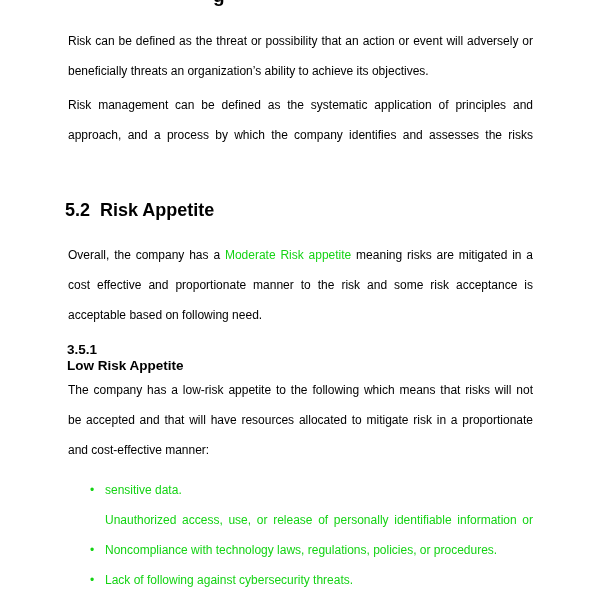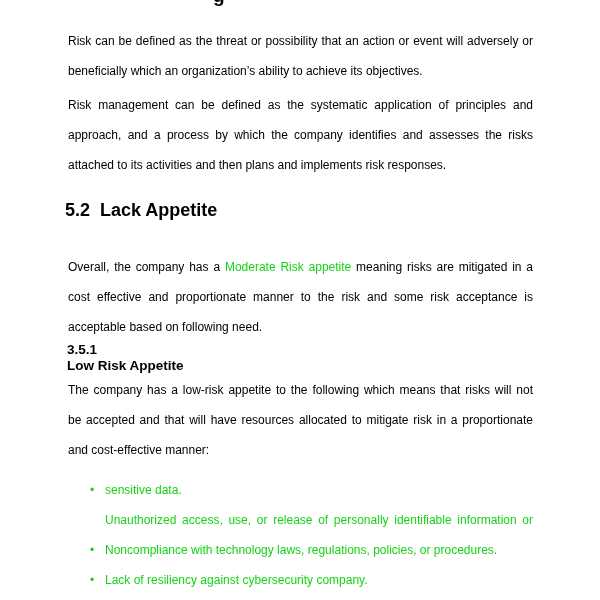--- a/index.html
+++ b/index.html
@@ -25,21 +25,21 @@
   .bodytext { font-size: 12px; }
   .line { line-height: 30px; white-space: nowrap; }
   .jline {
     white-space: normal;
     text-align: justify;
     text-align-last: justify;
   }
   .lline { text-align: left; text-align-last: left; }
   .p1 { top: 26px; }
   .p2 { top: 90px; }
-  .p3 { top: 252px; }
+  .p3 { top: 240px; }
   .p4 { top: 375px; }
   .h2-heading {
     top: 199px; left: 65px;
     font-size: 18px; font-weight: bold; line-height: 22px;
     display: flex;
   }
   .h2-heading .hnum { width: 35px; flex: 0 0 auto; }
   .h3-heading {
     top: 342px; left: 67px;
     font-size: 13.5px; font-weight: bold; line-height: 16px;
@@ -59,32 +59,31 @@
 </style>
 </head>
 <body>
 
 <div class="page">
 
   <div class="frag">g</div>
 
   <div class="block bodytext p1">
     <div class="line jline">Risk can be defined as the threat or possibility that an action or event will adversely or</div>
-    <div class="line lline">beneficially which an organization’s ability to achieve its objectives.</div>
+    <div class="line lline">beneficially threats an organization’s ability to achieve its objectives.</div>
   </div>
 
   <div class="block bodytext p2">
     <div class="line jline">Risk management can be defined as the systematic application of principles and</div>
     <div class="line jline">approach, and a process by which the company identifies and assesses the risks</div>
-    <div class="line lline">attached to its activities and then plans and implements risk responses.</div>
   </div>
 
   <div class="block h2-heading">
     <span class="hnum">5.2</span>
-    <span>Lack Appetite</span>
+    <span>Risk Appetite</span>
   </div>
 
   <div class="block bodytext p3">
     <div class="line jline"><span>Overall, the company has a </span><span class="green">Moderate Risk appetite</span><span> meaning risks are mitigated in a</span></div>
     <div class="line jline">cost effective and proportionate manner to the risk and some risk acceptance is</div>
     <div class="line lline">acceptable based on following need.</div>
   </div>
 
   <div class="block h3-heading">
     <span class="hnum">3.5.1</span>
@@ -110,19 +109,19 @@
     <div class="bullet-item">
       <span class="bullet-marker">•</span>
       <span class="bullet-text">
         <span class="line lline" style="display:block;">Noncompliance with technology laws, regulations, policies, or procedures.</span>
       </span>
     </div>
 
     <div class="bullet-item">
       <span class="bullet-marker">•</span>
       <span class="bullet-text">
-        <span class="line lline" style="display:block;">Lack of resiliency against cybersecurity company.</span>
+        <span class="line lline" style="display:block;">Lack of following against cybersecurity threats.</span>
       </span>
     </div>
 
   </div>
 
 </div>
 
 </body></html>

